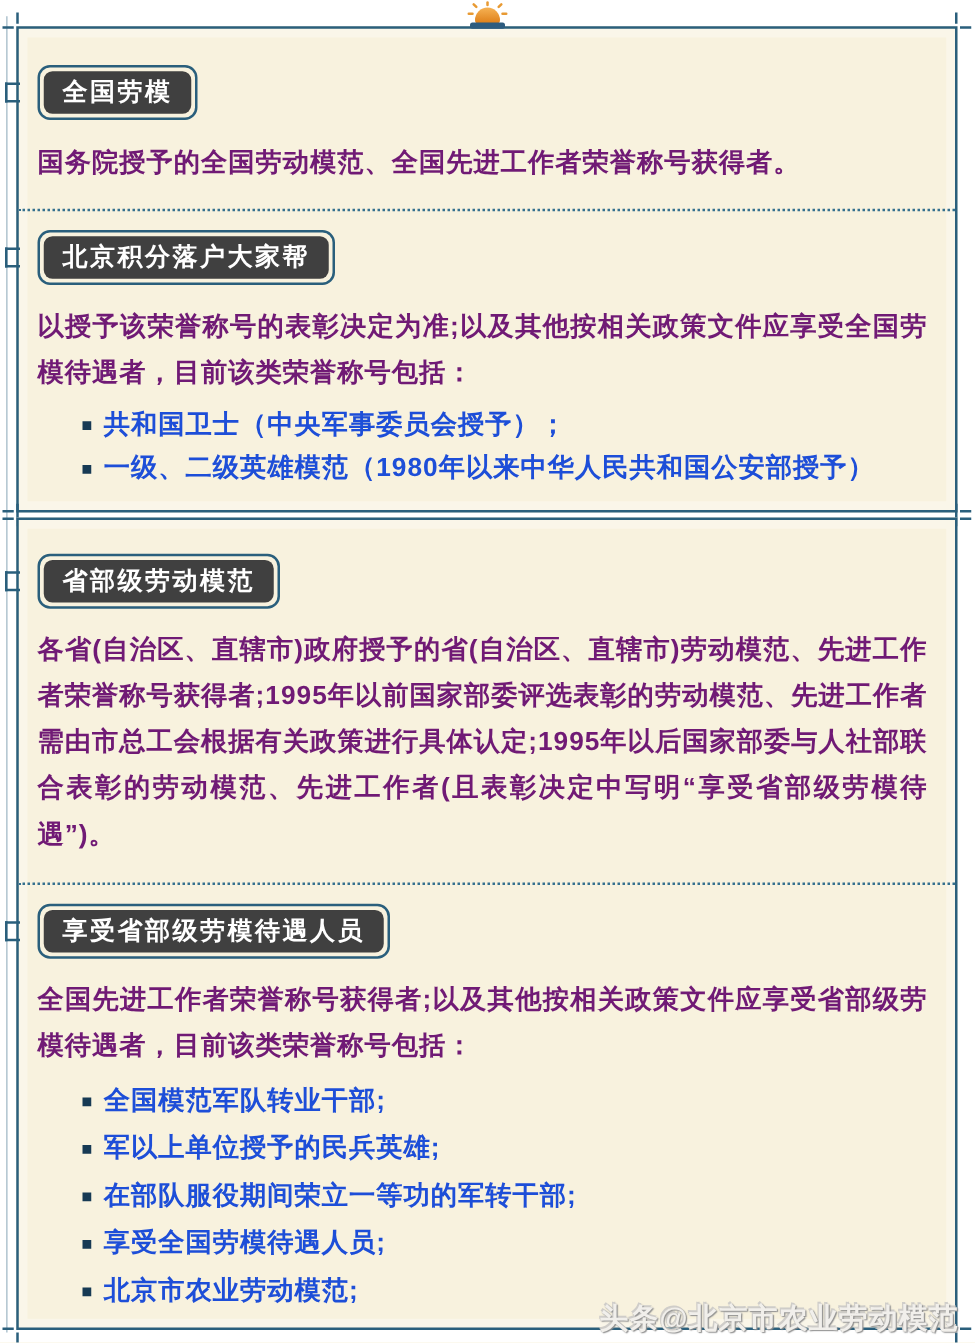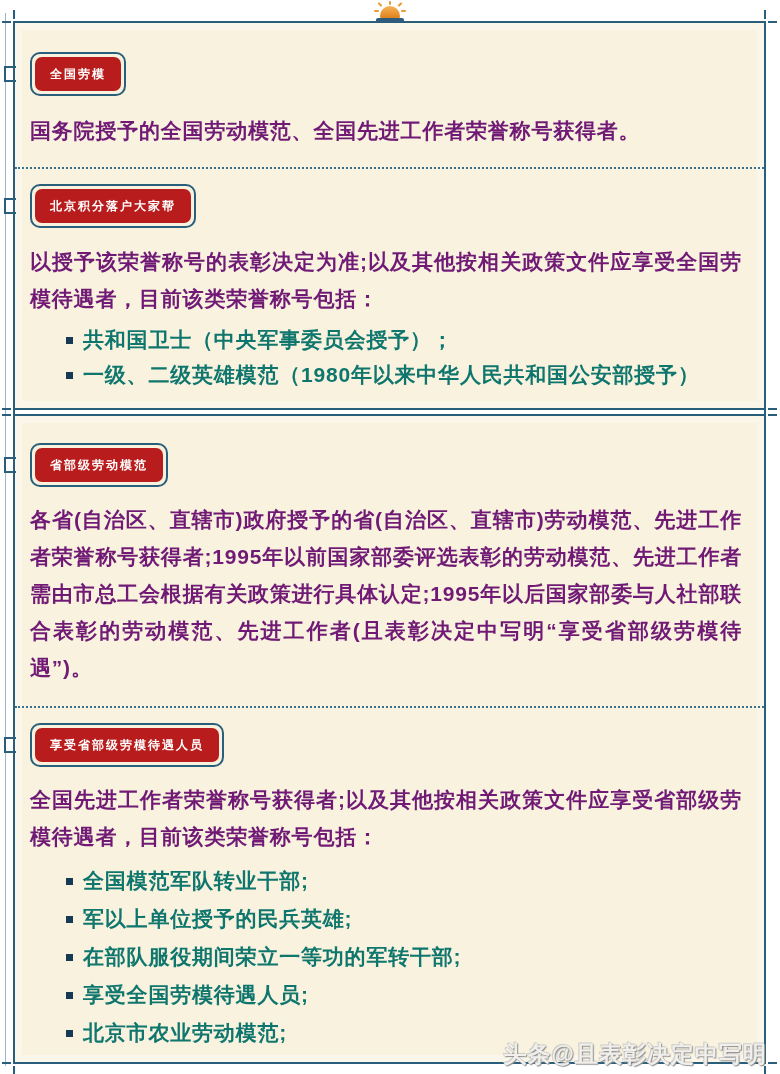--- a/index.html
+++ b/index.html
@@ -33,22 +33,22 @@
   .t-bl-h{left:-13px;bottom:-2px;width:9px;height:2px;}
   .t-br-v{right:-2px;bottom:-13px;width:2px;height:9px;}
   .t-br-h{right:-13px;bottom:-2px;width:9px;height:2px;}
   
   .badge-row{position:relative;display:block;}
   .badge-ring{
     position:relative;display:inline-block;border:2px solid #2A5F7C;
     border-radius:10px;padding:3px;background:transparent;
   }
   .badge{
-    display:inline-block;background:#b91c1c;color:#FFFFFF;
-    border-radius:7px;padding:6px 15px;font-size:12px;font-weight:700;
+    display:inline-block;background:#404040;color:#FFFFFF;
+    border-radius:7px;padding:6px 15px;font-size:20px;font-weight:700;
     letter-spacing:2px;line-height:22px;white-space:nowrap;
   }
   .badge-bracket{
     position:absolute;left:-28px;top:50%;transform:translateY(-50%);
     width:12px;height:16px;border:2px solid #2A5F7C;border-right:none;
     box-sizing:border-box;
   }
   
   .para{
     margin:0;color:#701a75;font-size:21px;font-weight:700;
@@ -57,21 +57,21 @@
   .m-badge1{margin-top:29px;}
   .m-para1{margin-top:16px;}
   .dotted{
     border:none;border-top:2px dotted #35708E;height:0;
     margin:18px -22px 0 -15px;
   }
   .m-badge2{margin-top:15px;}
   .m-para2{margin-top:15px;}
   ul.bullets{list-style:none;margin:9px 0 0 0;padding:0 0 0 53px;}
   ul.bullets li{
-    position:relative;color:#0f766e;font-size:21px;font-weight:700;
+    position:relative;color:#1d4ed8;font-size:21px;font-weight:700;
     line-height:28px;letter-spacing:.8px;margin:7px 0;
   }
   .card2 ul.bullets li{margin:5px 0 5px 0;line-height:33px;}
   ul.bullets li::before{
     content:"";position:absolute;left:-17px;top:11px;width:7px;height:7px;
     background:#173A54;
   }
   .card2 ul.bullets li::before{top:14px;}
   
   .siren{position:absolute;left:373px;top:1px;width:34px;height:24px;z-index:5;}
@@ -187,14 +187,14 @@
       <li>全国模范军队转业干部;</li>
       <li>军以上单位授予的民兵英雄;</li>
       <li>在部队服役期间荣立一等功的军转干部;</li>
       <li>享受全国劳模待遇人员;</li>
       <li>北京市农业劳动模范;</li>
     </ul>
   </div>
 </div>
 
 <div class="watermark">
-  <span>头条@且表彰决定中写明</span>
+  <span>头条@北京市农业劳动模范</span>
 </div>
 
 </body></html>

